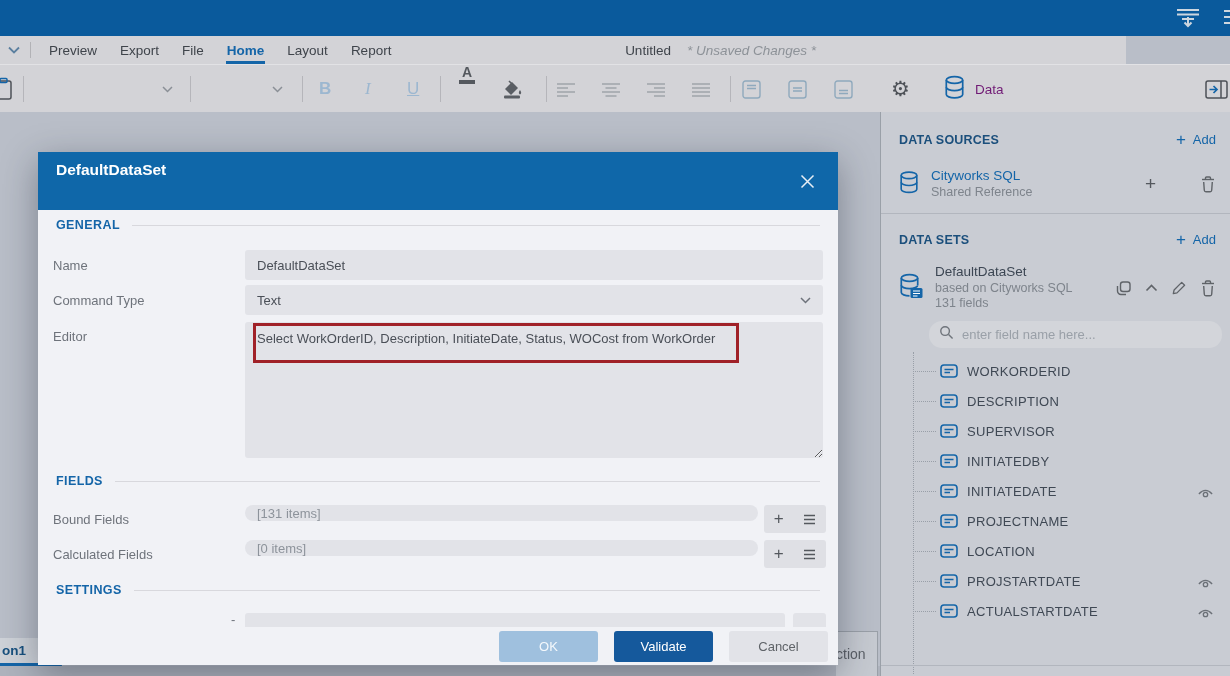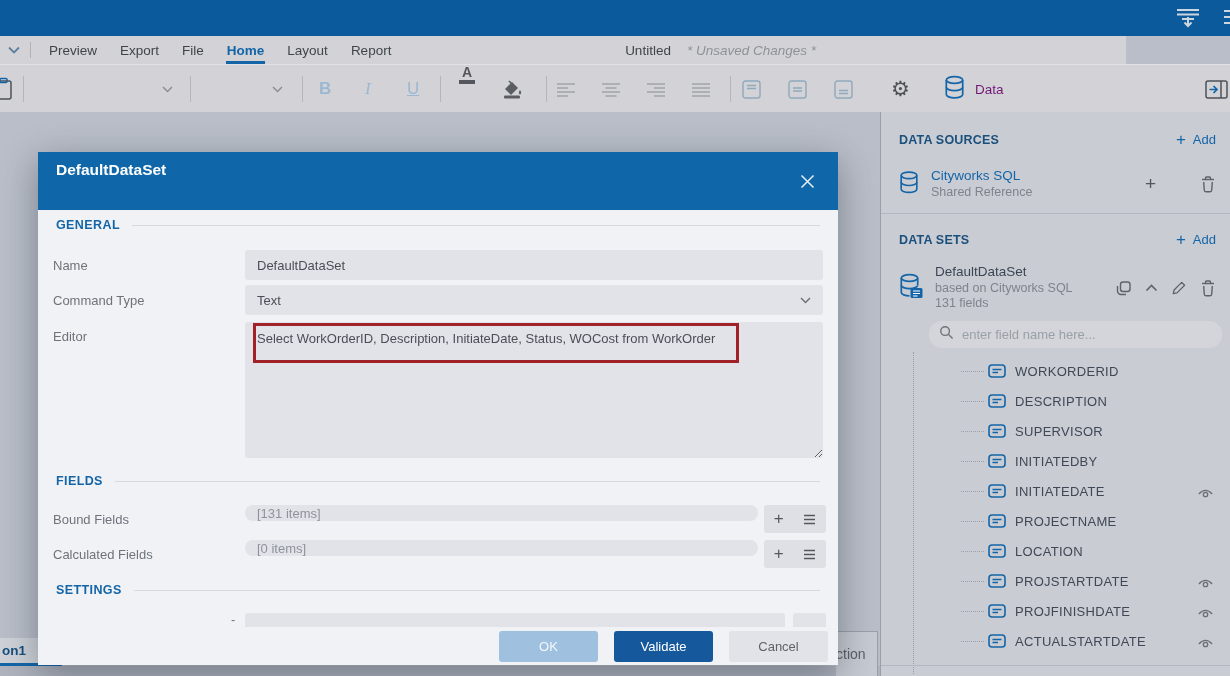--- a/index.html
+++ b/index.html
@@ -60,21 +60,21 @@
   .rp-item-name.dark { color:#3c4653; }
   .rp-item-sub { font-size:12.5px; color:#7e848c; }
   .rp-ico { background:none; border:none; cursor:pointer; padding:0; display:flex; align-items:center; }
   .rp-divider { position:absolute; left:0; right:0; height:1px; background:#b2b6be; }
   .search-box { position:absolute; left:48px; right:8px; top:209px; height:27px; background:#d3d5da; border-radius:13px;
     display:flex; align-items:center; padding:0 10px; }
   .search-box input { border:none; background:transparent; outline:none; font-size:13px; color:#4a4f57; width:100%;
     margin-left:8px; font-family:inherit; }
   .search-box input::placeholder { color:#9aa0a8; }
   .tree-vline { position:absolute; left:32px; top:240px; height:322px; border-left:1px dotted #999fa8; }
-  .field-rows { position:absolute; left:0; right:0; top:244px;margin-left:48px; }
+  .field-rows { position:absolute; left:0; right:0; top:244px; }
   .field-row { position:relative; height:30px; display:flex; align-items:center; cursor:pointer; }
   .connector { position:absolute; left:32px; top:15px; width:23px; border-top:1px dotted #999fa8; }
   .field-icon { position:absolute; left:59px; top:8px; }
   .field-label { position:absolute; left:86px; font-size:13px; color:#3f4854; letter-spacing:.3px; }
   .eye { position:absolute; right:16px; top:9px; }
   .rp-divider2 { position:absolute; left:0; right:0; top:553px; height:1px; background:#b2b6be; }
 
   
   .modal { position:absolute; left:38px; top:152px; width:800px; height:513px; background:#f1f2f6; z-index:10;
     box-shadow:0 10px 34px rgba(20,30,45,.38); }
@@ -508,40 +508,20 @@
         <div class="field-row">
           <span class="connector"></span>
           <span class="field-icon">
             <svg width="18" height="14" viewBox="0 0 18 14">
               <g fill="none" stroke="#1465a8">
                 <rect x="1" y="1" width="16" height="12" rx="3" stroke-width="1.6"></rect>
                 <path d="M4.5 5.5 h9 M4.5 8.5 h5.5" stroke-width="1.3"></path>
               </g>
             </svg>
           </span>
-          <span class="field-label">PROJFINISHDATE</span>
-          <span class="eye">
-            <svg width="17" height="12" viewBox="0 0 18 12">
-              <g fill="none" stroke="#6b7077" stroke-width="1.4">
-                <path d="M2 7 Q9 -0.5 16 7"></path>
-                <circle cx="9" cy="7.6" r="2.3"></circle>
-              </g>
-            </svg>
-          </span>
-        </div>
-        <div class="field-row">
-          <span class="connector"></span>
-          <span class="field-icon">
-            <svg width="18" height="14" viewBox="0 0 18 14">
-              <g fill="none" stroke="#1465a8">
-                <rect x="1" y="1" width="16" height="12" rx="3" stroke-width="1.6"></rect>
-                <path d="M4.5 5.5 h9 M4.5 8.5 h5.5" stroke-width="1.3"></path>
-              </g>
-            </svg>
-          </span>
           <span class="field-label">ACTUALSTARTDATE</span>
           <span class="eye">
             <svg width="17" height="12" viewBox="0 0 18 12">
               <g fill="none" stroke="#6b7077" stroke-width="1.4">
                 <path d="M2 7 Q9 -0.5 16 7"></path>
                 <circle cx="9" cy="7.6" r="2.3"></circle>
               </g>
             </svg>
           </span>
         </div>

